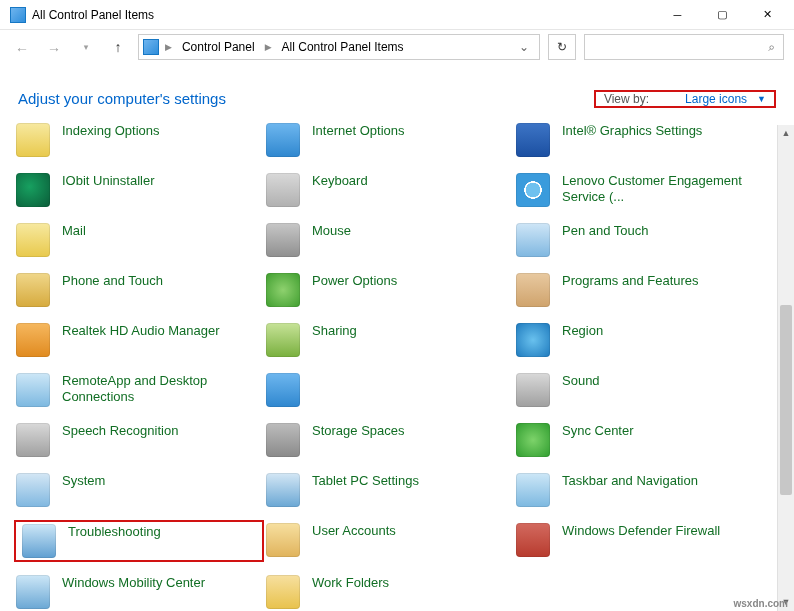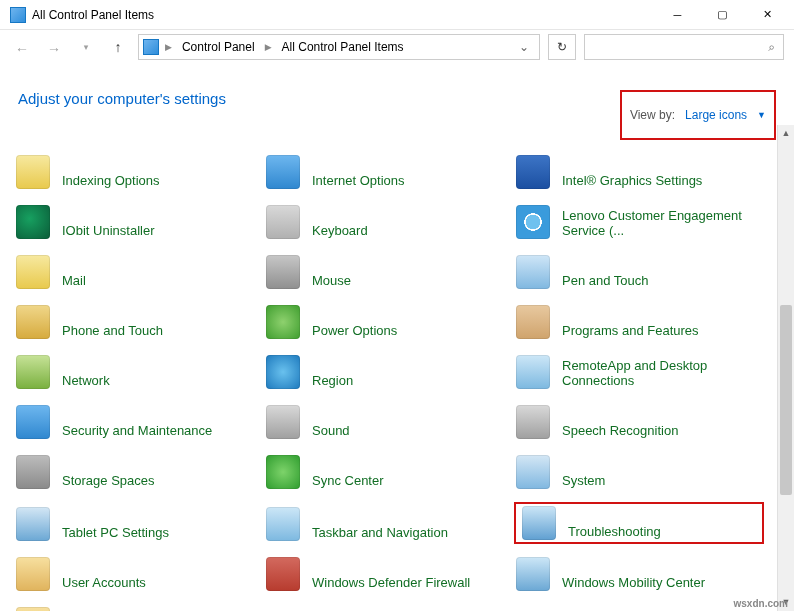--- a/index.html
+++ b/index.html
@@ -78,40 +78,40 @@
     padding: 0 8px; color: #777;
   }
   .subhead {
     display: flex;
     align-items: flex-start;
     padding: 24px 18px 8px 18px;
   }
   .subhead-title { color: #0066cc; font-size: 15px; flex: 1; }
   .viewby-wrap {
     border: 2px solid #d11212;
-    padding: 16px 8px;
+    padding: 0 8px;
     display: flex; align-items: center; gap: 10px;
   }
   .viewby-label { color: #555; font-size: 12px; }
-  .viewby-val { color: #0066cc; font-size: 12px; }
+  .viewby-val { color: #0066cc; font-size: 12px; margin-left: 26px; }
   .viewby-arrow { color: #0066cc; font-size: 9px; }
   .content {
     position: relative;
     padding: 4px 0 0 0;
   }
   .grid {
     display: grid;
     grid-template-columns: 250px 250px 250px;
     column-gap: 0;
     row-gap: 10px;
     padding-left: 14px;
   }
   .item {
     display: flex;
-    align-items: flex-end;
+    align-items: flex-start;
     gap: 12px;
     min-height: 40px;
     padding: 3px 2px;
   }
   .item .ico {
     width: 34px; height: 34px; flex: 0 0 34px;
     border-radius: 4px;
     display: flex; align-items: center; justify-content: center;
     color: #fff; font-size: 18px;
     box-shadow: inset 0 0 0 1px rgba(0,0,0,0.08);
@@ -265,34 +265,37 @@
       </div>
       <div class="item">
         <div class="ico ic-power"></div>
         <div class="label">Power Options</div>
       </div>
       <div class="item">
         <div class="ico ic-programs"></div>
         <div class="label">Programs and Features</div>
       </div>
       <div class="item">
+        <div class="ico ic-realtek"></div>
+        <div class="label">Realtek HD Audio Manager</div>
+      </div>
+      <div class="item">
         <div class="ico ic-recovery"></div>
-        <div class="label">Network</div>
+        <div class="label">Sharing</div>
       </div>
       <div class="item">
         <div class="ico ic-region"></div>
         <div class="label">Region</div>
       </div>
       <div class="item">
         <div class="ico ic-remote"></div>
         <div class="label">RemoteApp and Desktop Connections</div>
       </div>
       <div class="item">
         <div class="ico ic-security"></div>
-        <div class="label">Security and Maintenance</div>
       </div>
       <div class="item">
         <div class="ico ic-sound"></div>
         <div class="label">Sound</div>
       </div>
       <div class="item">
         <div class="ico ic-speech"></div>
         <div class="label">Speech Recognition</div>
       </div>
       <div class="item">

